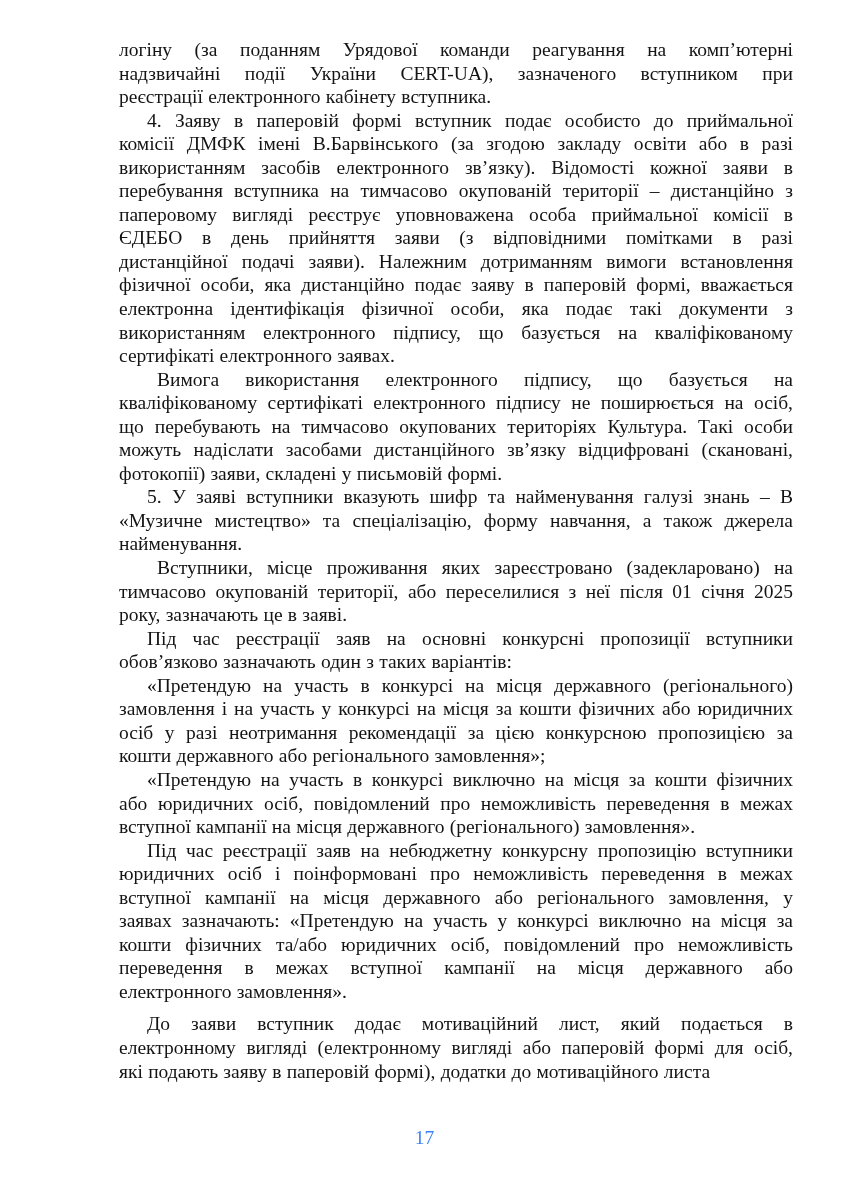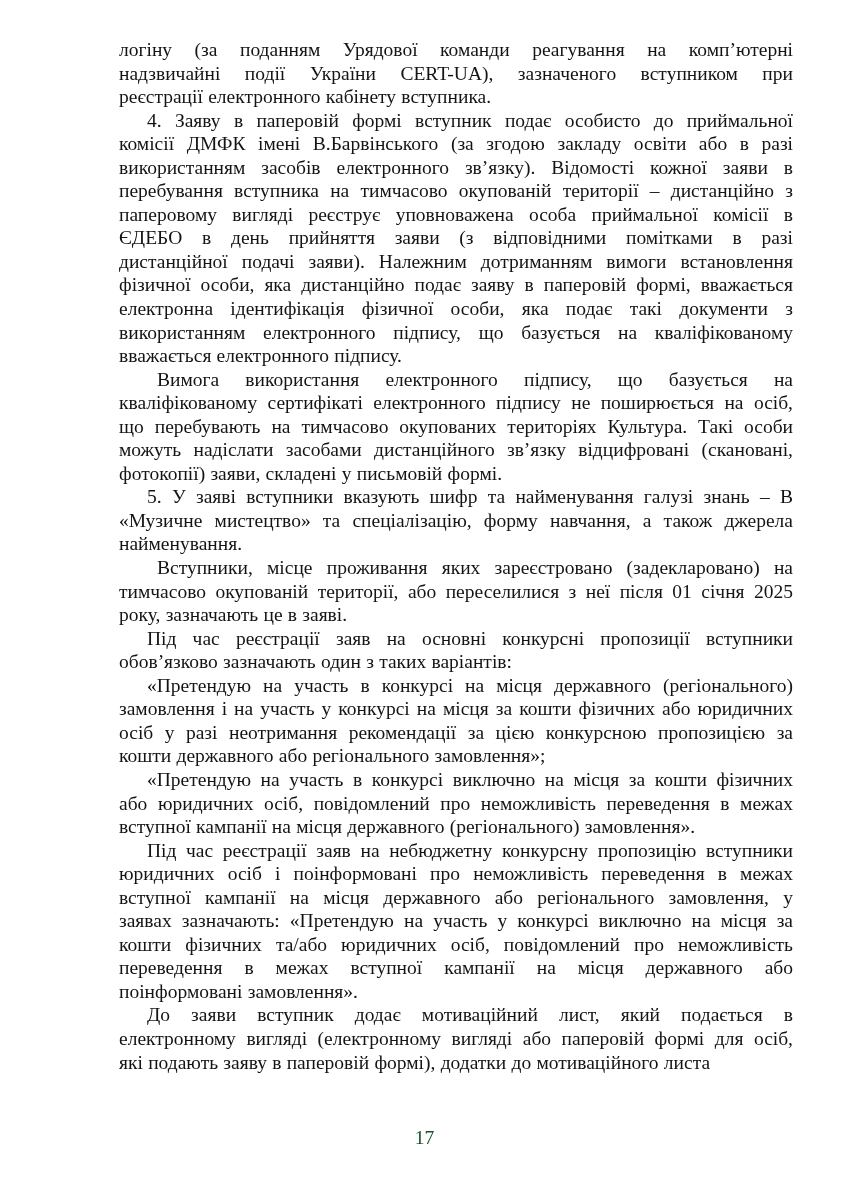--- a/index.html
+++ b/index.html
@@ -26,20 +26,21 @@
     position: absolute;
     left: 119px;
     top: 38px;
     width: 674px;
   }
   .paragraph {
     margin: 0;
     padding: 0;
   }
   .paragraph.space-before {
+    margin-top: 9px;
   }
   .line {
     font-size: 19.5px;
     line-height: 23.55px;
     height: 23.55px;
     overflow: hidden;
     text-align: justify;
     text-align-last: justify;
     white-space: normal;
     word-spacing: 0.02em;
@@ -50,21 +51,21 @@
   .line.indent-1 { text-indent: 28px; }
   .line.indent-2 { text-indent: 38px; }
   .footer {
     position: absolute;
     top: 1126px;
     left: 0;
     width: 849px;
     text-align: center;
     font-size: 19.5px;
     line-height: 24px;
-    color: #14532d;
+    color: #3b82f6;
   }
 </style>
 </head>
 <body>
 
 <div class="page">
   <div class="content" id="doc-body">
       <div class="paragraph">
         <div class="line">логіну (за поданням Урядової команди реагування на комп’ютерні</div>
         <div class="line">надзвичайні події України CERT-UA), зазначеного вступником при</div>
@@ -74,21 +75,21 @@
         <div class="line indent-1">4. Заяву в паперовій формі вступник подає особисто до приймальної</div>
         <div class="line">комісії ДМФК імені В.Барвінського (за згодою закладу освіти або в разі</div>
         <div class="line">використанням засобів електронного зв’язку). Відомості кожної заяви в</div>
         <div class="line">перебування вступника на тимчасово окупованій території – дистанційно з</div>
         <div class="line">паперовому вигляді реєструє уповноважена особа приймальної комісії в</div>
         <div class="line">ЄДЕБО в день прийняття заяви (з відповідними помітками в разі</div>
         <div class="line">дистанційної подачі заяви). Належним дотриманням вимоги встановлення</div>
         <div class="line">фізичної особи, яка дистанційно подає заяву в паперовій формі, вважається</div>
         <div class="line">електронна ідентифікація фізичної особи, яка подає такі документи з</div>
         <div class="line">використанням електронного підпису, що базується на кваліфікованому</div>
-        <div class="line last">вважається електронного підпису.</div>
+        <div class="line last">сертифікаті електронного заявах.</div>
       </div>
       <div class="paragraph">
         <div class="line indent-2">Вимога використання електронного підпису, що базується на</div>
         <div class="line">кваліфікованому сертифікаті електронного підпису не поширюється на осіб,</div>
         <div class="line">що перебувають на тимчасово окупованих територіях Культура. Такі особи</div>
         <div class="line">можуть надіслати засобами дистанційного зв’язку відцифровані (скановані,</div>
         <div class="line last">фотокопії) заяви, складені у письмовій формі.</div>
       </div>
       <div class="paragraph">
         <div class="line indent-1">5. У заяві вступники вказують шифр та найменування галузі знань – В</div>
@@ -115,21 +116,21 @@
         <div class="line">або юридичних осіб, повідомлений про неможливість переведення в межах</div>
         <div class="line last">вступної кампанії на місця державного (регіонального) замовлення».</div>
       </div>
       <div class="paragraph">
         <div class="line indent-1">Під час реєстрації заяв на небюджетну конкурсну пропозицію вступники</div>
         <div class="line">юридичних осіб і поінформовані про неможливість переведення в межах</div>
         <div class="line">вступної кампанії на місця державного або регіонального замовлення, у</div>
         <div class="line">заявах зазначають: «Претендую на участь у конкурсі виключно на місця за</div>
         <div class="line">кошти фізичних та/або юридичних осіб, повідомлений про неможливість</div>
         <div class="line">переведення в межах вступної кампанії на місця державного або</div>
-        <div class="line last">поінформовані замовлення».</div>
+        <div class="line last">електронного замовлення».</div>
       </div>
       <div class="paragraph space-before">
         <div class="line indent-1">До заяви вступник додає мотиваційний лист, який подається в</div>
         <div class="line">електронному вигляді (електронному вигляді або паперовій формі для осіб,</div>
         <div class="line last">які подають заяву в паперовій формі), додатки до мотиваційного листа</div>
       </div>
     </div>
   <div class="footer">17</div>
 </div>
 

